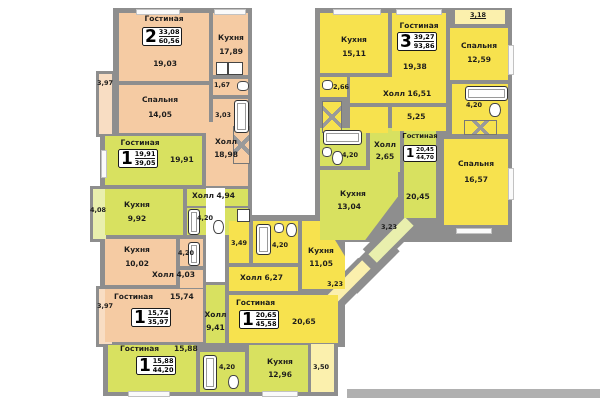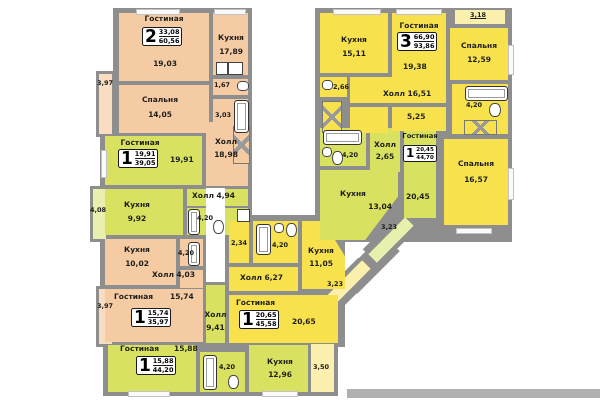--- a/index.html
+++ b/index.html
@@ -199,21 +199,21 @@
         <span>44,20</span>
       </span>
   </div>
   <div class="lbl sm" style="left:219px;top:364px;">4,20</div>
   <div class="lbl ctr" style="left:258px;top:358px;width:44px;">Кухня</div>
   <div class="lbl ctr" style="left:258px;top:371px;width:44px;">12,96</div>
   <div class="lbl sm" style="left:313px;top:364px;">3,50</div>
   <div class="lbl ctr" style="left:203px;top:311px;width:25px;">Холл</div>
   <div class="lbl ctr" style="left:203px;top:324px;width:25px;">9,41</div>
 
-  <div class="lbl sm" style="left:231px;top:240px;">2,34</div>
+  <div class="lbl sm" style="left:231px;top:240px;">3,49</div>
   <div class="lbl sm" style="left:272px;top:242px;">4,20</div>
   <div class="lbl ctr" style="left:300px;top:247px;width:42px;">Кухня</div>
   <div class="lbl ctr" style="left:300px;top:260px;width:42px;">11,05</div>
   <div class="lbl" style="left:240px;top:274px;"><span>Холл</span> <span>6,27</span></div>
   <div class="lbl" style="left:236px;top:299px;">Гостиная</div>
   <div class="badge" style="left:239px;top:310px;">
     <span class="bn">1</span>
     <span class="bcol">
         <span class="tt">20,65</span>
         <span>45,58</span>
@@ -228,30 +228,30 @@
   <div class="lbl ctr" style="left:400px;top:133px;width:40px;font-size:6.8px;">Гостиная</div>
   <div class="badge small" style="left:403px;top:145px;">
     <span class="bn">1</span>
     <span class="bcol">
         <span class="tt">20,45</span>
         <span>44,70</span>
       </span>
   </div>
   <div class="lbl" style="left:406px;top:193px;">20,45</div>
   <div class="lbl ctr" style="left:330px;top:190px;width:46px;">Кухня</div>
-  <div class="lbl ctr" style="left:346px;top:203px;width:46px;text-align:right;">13,04</div>
+  <div class="lbl ctr" style="left:326px;top:203px;width:46px;">13,04</div>
   <div class="lbl sm" style="left:381px;top:224px;">3,23</div>
 
   <div class="lbl ctr" style="left:330px;top:36px;width:48px;">Кухня</div>
   <div class="lbl ctr" style="left:330px;top:50px;width:48px;">15,11</div>
   <div class="lbl ctr" style="left:392px;top:22px;width:54px;">Гостиная</div>
   <div class="badge" style="left:397px;top:32px;">
     <span class="bn">3</span>
     <span class="bcol">
-        <span class="tt">66,90</span>
+        <span class="tt">39,27</span>
         <span>93,86</span>
       </span>
   </div>
   <div class="lbl" style="left:403px;top:63px;">19,38</div>
   <div class="lbl ctr" style="left:452px;top:42px;width:54px;">Спальня</div>
   <div class="lbl ctr" style="left:452px;top:56px;width:54px;">12,59</div>
   <div class="lbl sm" style="left:470px;top:12px;text-decoration:underline;">3,18</div>
   <div class="lbl sm" style="left:333px;top:84px;">2,66</div>
   <div class="lbl" style="left:383px;top:90px;"><span>Холл</span> <span>16,51</span></div>
   <div class="lbl" style="left:407px;top:113px;">5,25</div>

